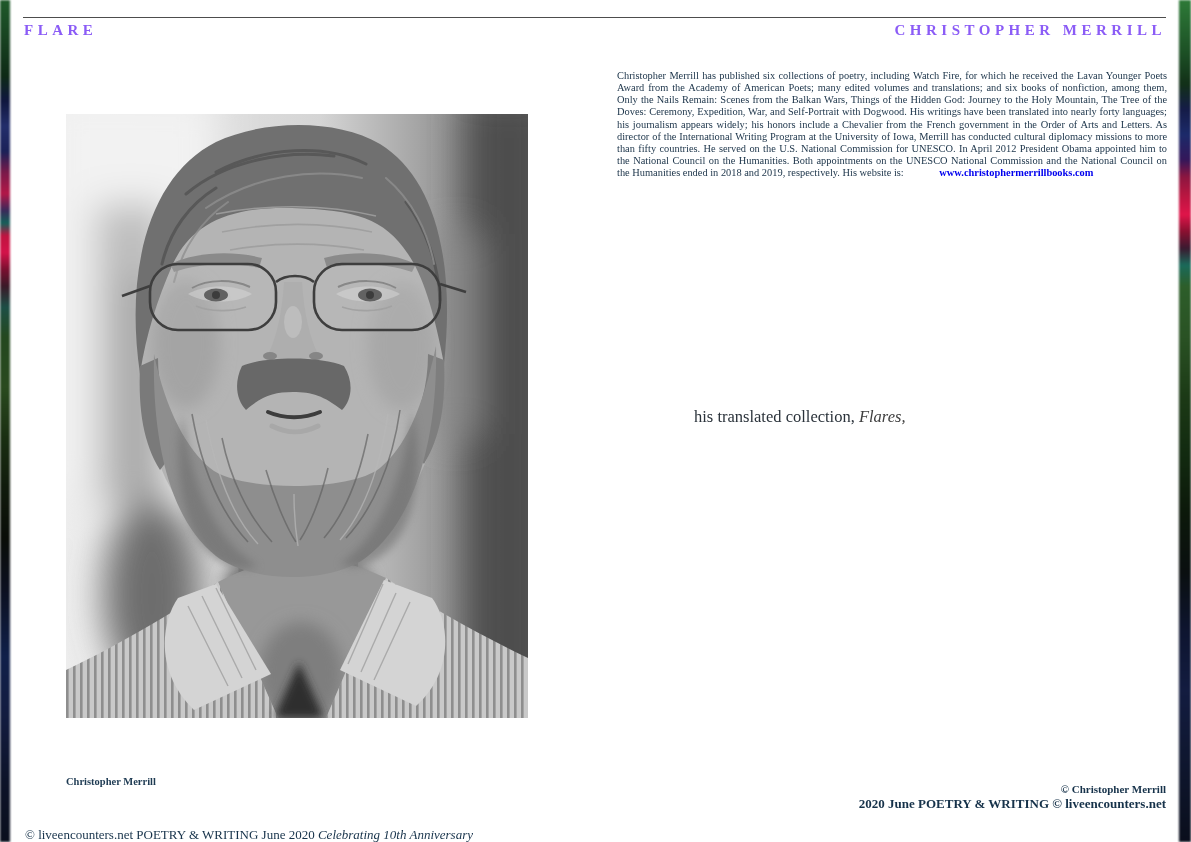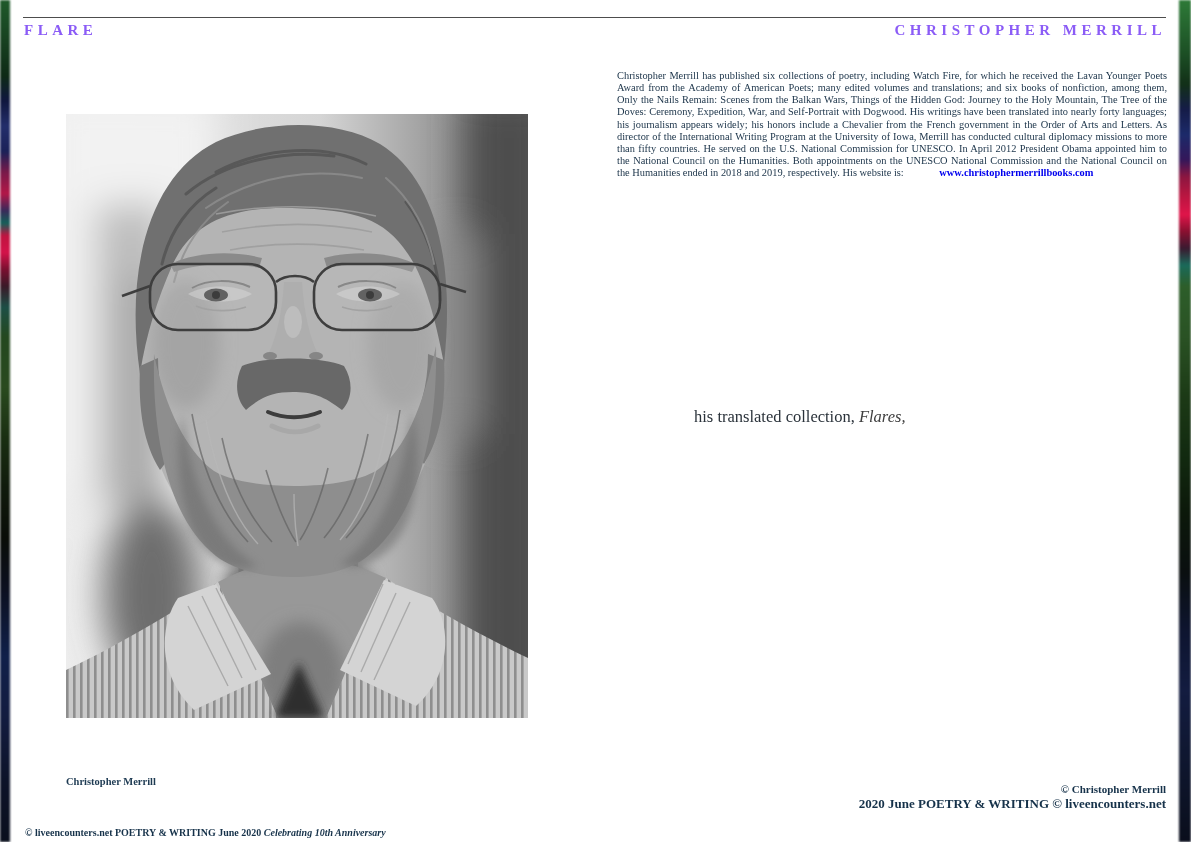--- a/index.html
+++ b/index.html
@@ -43,22 +43,22 @@
     font-size: 10.4px; line-height: 12.15px; text-align: justify; color: #20384d; }
   .bio .it { }
   .bio .site-link { color: #0000ee; font-weight: bold; text-decoration: none; cursor: pointer; margin-left: 33px; }
 
   
   .announcement { position: absolute; left: 694px; top: 407px;
     font-size: 16.5px; line-height: 20.3px; color: #2a323a; }
   .announcement .red-it { color: #404040; font-style: italic; }
 
   
-  .footer-left { position: absolute; left: 25px; top: 827px; font-size: 10px;
-    font-weight: bold; color: #16324a; }
+  .footer-left { position: absolute; left: 25px; top: 827px; font-size: 13px;
+    font-weight: normal; color: #16324a; }
   .footer-left .it { font-style: italic; }
   .footer-right { position: absolute; right: 25px; top: 783px; text-align: right; color: #16324a; }
   .footer-right .line1 { font-size: 11px; font-weight: bold; }
   .footer-right .line2 { font-size: 13px; font-weight: bold; margin-top: 1px; }
 </style>
 </head>
 <body>
 
 <div class="page">
 

